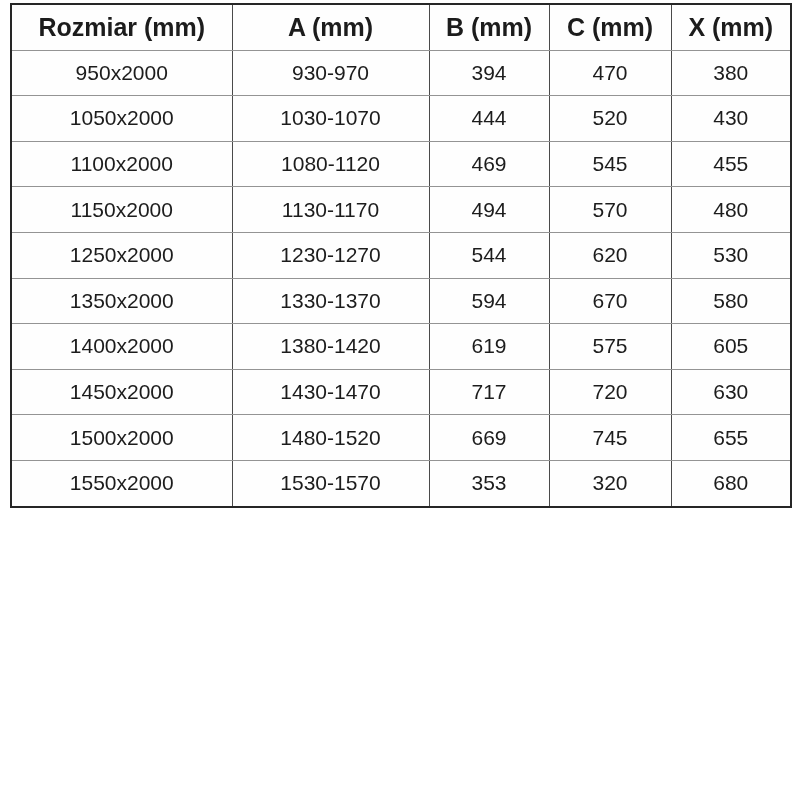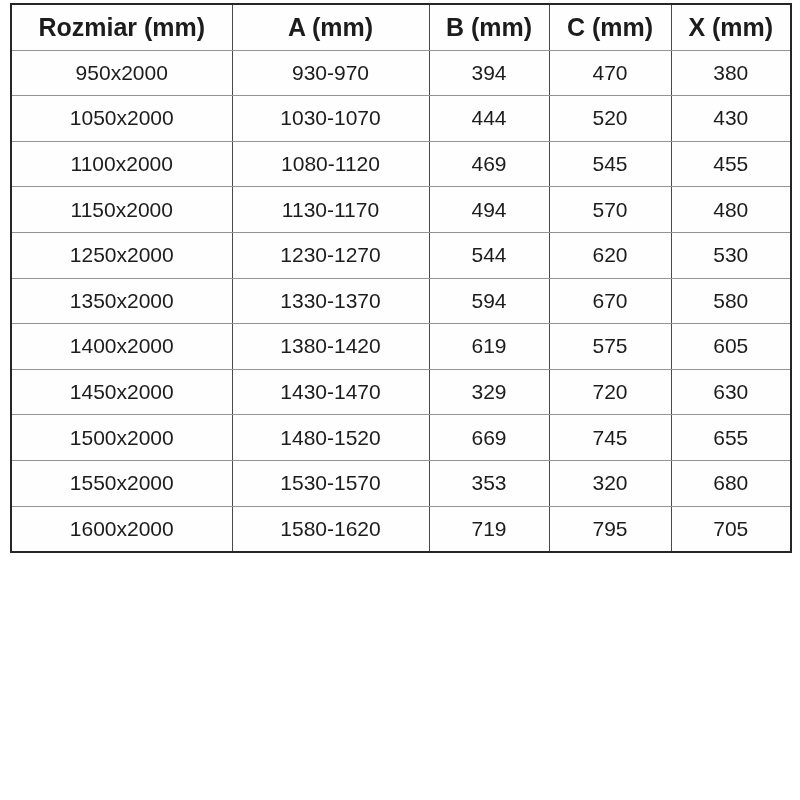--- a/index.html
+++ b/index.html
@@ -117,40 +117,33 @@
         <tr>
     <td>1400x2000</td>
     <td>1380-1420</td>
     <td>619</td>
     <td>575</td>
     <td>605</td>
   </tr>
         <tr>
     <td>1450x2000</td>
     <td>1430-1470</td>
-    <td>329</td>
+    <td>717</td>
     <td>720</td>
     <td>630</td>
   </tr>
         <tr>
     <td>1500x2000</td>
     <td>1480-1520</td>
     <td>669</td>
     <td>745</td>
     <td>655</td>
   </tr>
         <tr>
     <td>1550x2000</td>
     <td>1530-1570</td>
     <td>353</td>
     <td>320</td>
     <td>680</td>
   </tr>
-        <tr>
-    <td>1600x2000</td>
-    <td>1580-1620</td>
-    <td>719</td>
-    <td>795</td>
-    <td>705</td>
-  </tr>
       </tbody>
   </table>
 </div>
 
 </body></html>

